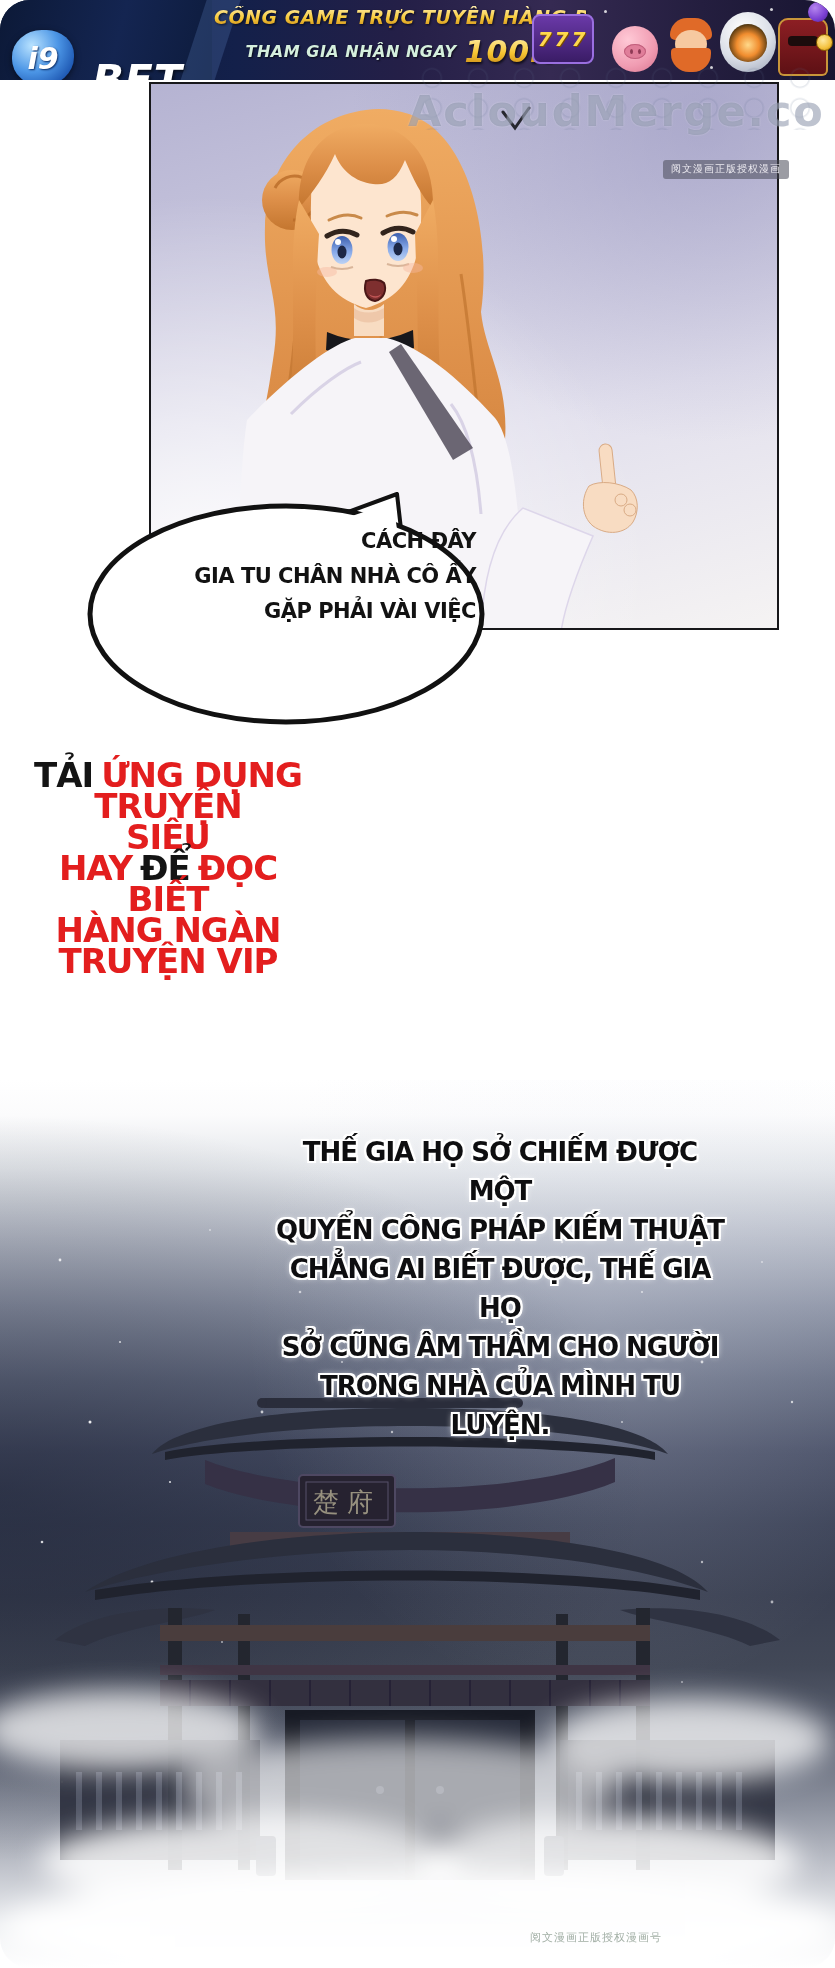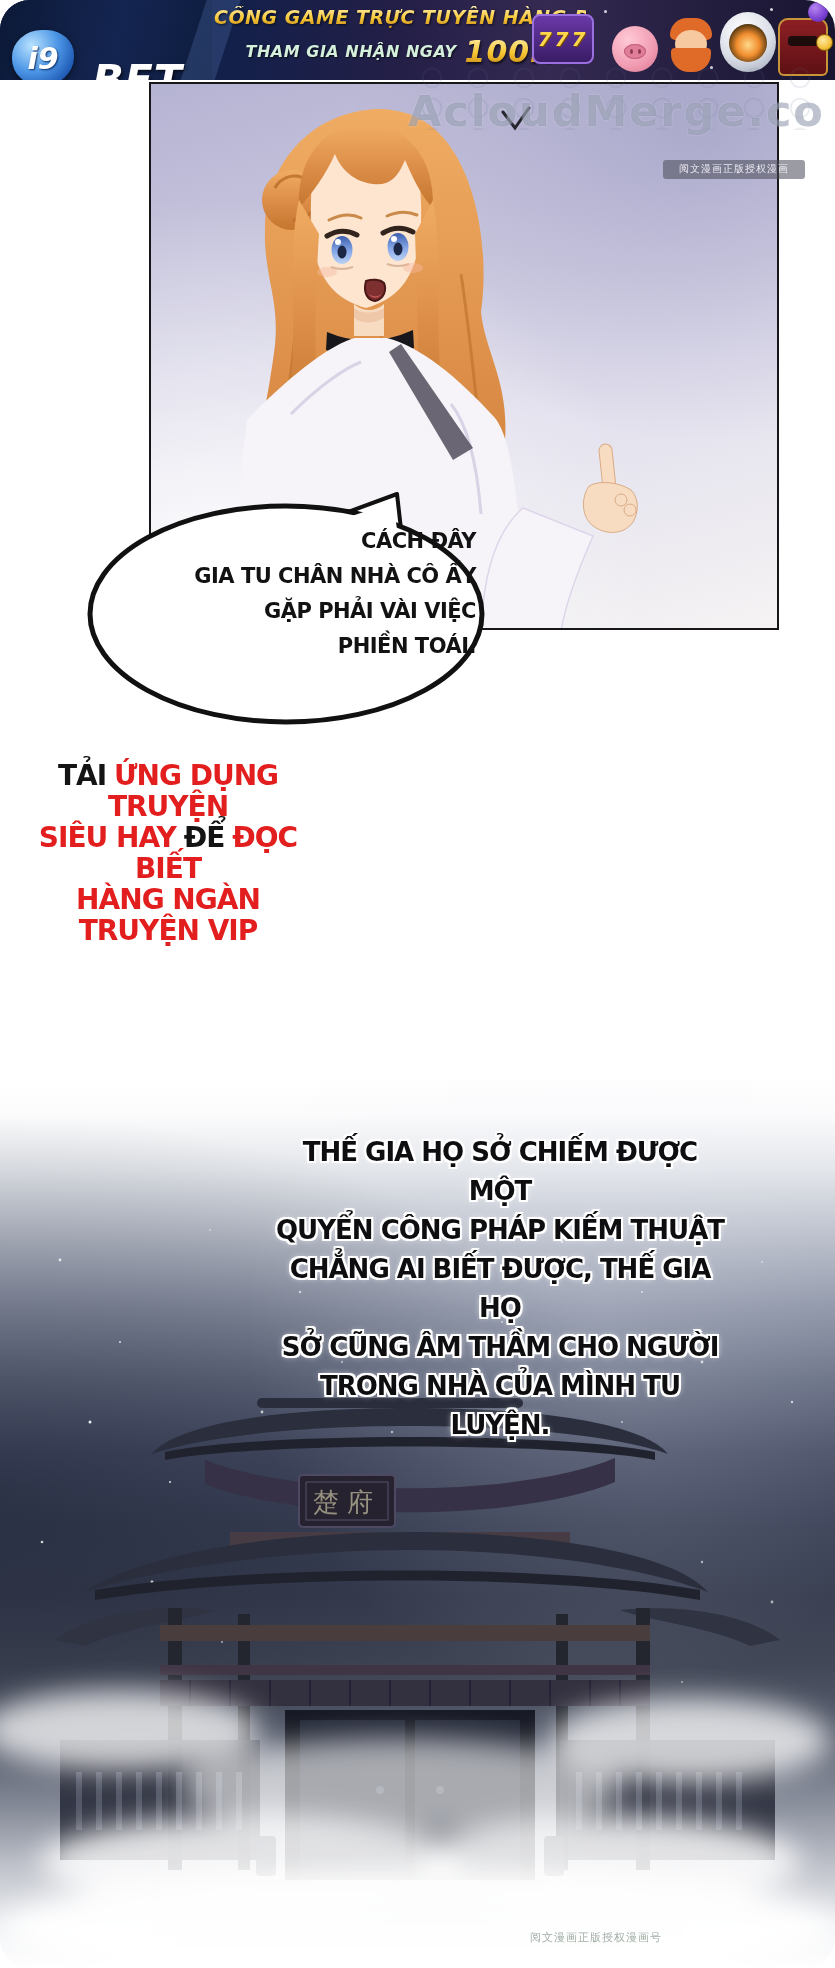--- a/index.html
+++ b/index.html
@@ -76,32 +76,32 @@
     background-size:46px 30px; pointer-events:none; }
 
   
   .panel { position:absolute; left:149px; top:82px; width:630px; height:548px; border:2px solid #17171a;
     background:
       radial-gradient(ellipse at 88% 6%, rgba(150,148,190,.55) 0%, rgba(150,148,190,0) 45%),
       radial-gradient(ellipse at 10% 92%, rgba(255,255,255,.9) 0%, rgba(255,255,255,0) 55%),
       linear-gradient(165deg,#b5b3d2 0%,#c9c7de 32%,#e2e0ed 62%,#f5f3f3 100%);
     overflow:hidden; }
   .panel svg { position:absolute; left:0; top:0; }
-  .license-chip { position:absolute; left:663px; top:160px; z-index:7; padding:2px 16px 3px;
+  .license-chip { position:absolute; left:663px; top:160px; z-index:7; padding:2px 8px 3px;
     background:rgba(72,74,88,.55); border-radius:3px; color:#eceaf0; font-size:10px; letter-spacing:1px;
     white-space:nowrap; }
 
   
   .bubble-svg { position:absolute; left:80px; top:492px; z-index:8; }
   .bubble-text { position:absolute; left:96px; top:524px; width:380px; z-index:9; text-align:right;
     font-size:21px; font-weight:900; color:#121212; line-height:35px; letter-spacing:-.5px; }
 
   
   .promo { position:absolute; left:22px; top:760px; width:292px; text-align:center; z-index:4;
-    font-size:28px; font-weight:900; line-height:31px; letter-spacing:-1px; font-style:normal; }
+    font-size:34px; font-weight:900; line-height:31px; letter-spacing:-1px; font-style:normal; }
   .promo .seg { display:inline; }
   .promo .seg + .seg { margin-left:8px; }
   .promo .red { color:#e31e1e; }
   .promo .black { color:#141414; }
 
   
   .night { position:absolute; left:0; top:1080px; width:835px; height:888px;
     background:linear-gradient(180deg,
       #ffffff 0%, #fbfbfc 4%, #e3e6ea 10%, #b7bcc8 18%, #8b92a4 26%, #666e83 34%,
       #4a5168 42%, #3d4459 50%, #3a4052 58%, #424857 66%, #5c6272 74%,
@@ -230,21 +230,20 @@
 
   <svg class="bubble-svg" width="420" height="240" viewBox="0 0 420 240">
     <path d="M268,20 L317,2 L322,46 Z" fill="#ffffff" stroke="#111111" stroke-width="4" stroke-linejoin="round"></path>
     <ellipse cx="206" cy="122" rx="196" ry="108" fill="#ffffff" stroke="#111111" stroke-width="5"></ellipse>
     <path d="M266,26 L313,10 L318,44 Z" fill="#ffffff"></path>
   </svg>
   <div class="bubble-text">
     <div>CÁCH ĐÂY</div>
     <div>GIA TU CHÂN NHÀ CÔ ẤY</div>
     <div>GẶP PHẢI VÀI VIỆC</div>
-    <div>PHIỀN TOÁI.</div>
   </div>
 
   <div class="promo">
     <div>
       <span class="seg black">TẢI</span><span class="seg red">ỨNG DỤNG TRUYỆN</span>
     </div>
     <div>
       <span class="seg red">SIÊU HAY</span><span class="seg black">ĐỂ</span><span class="seg red">ĐỌC BIẾT</span>
     </div>
     <div>

